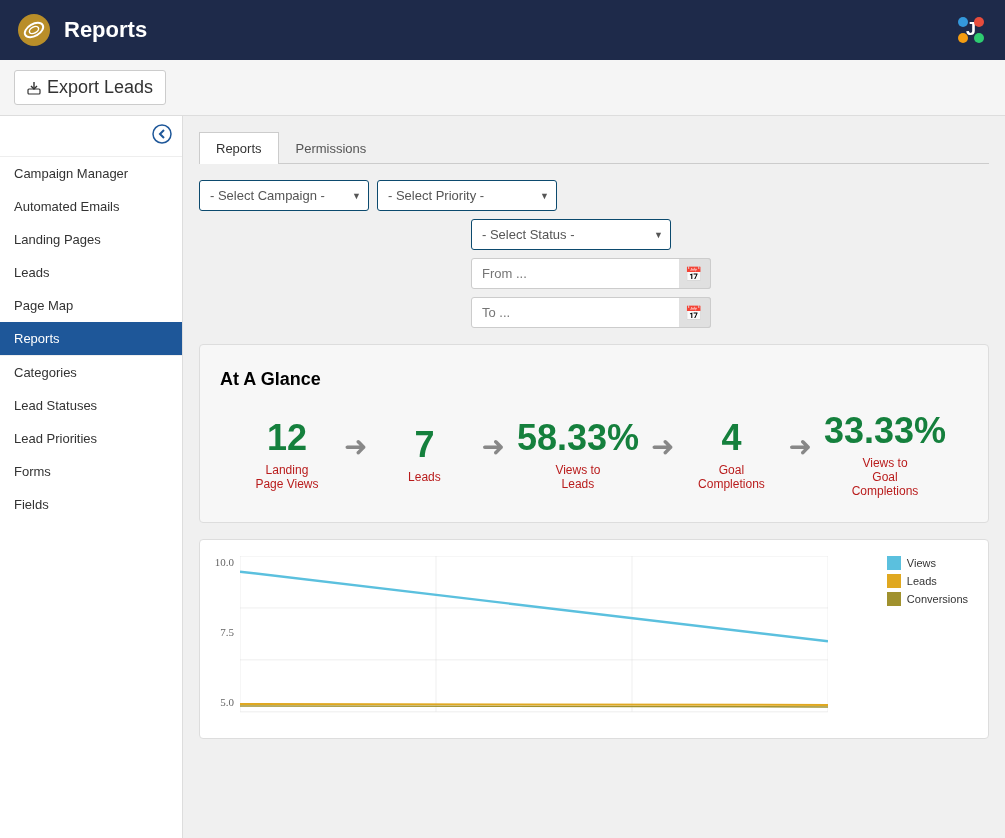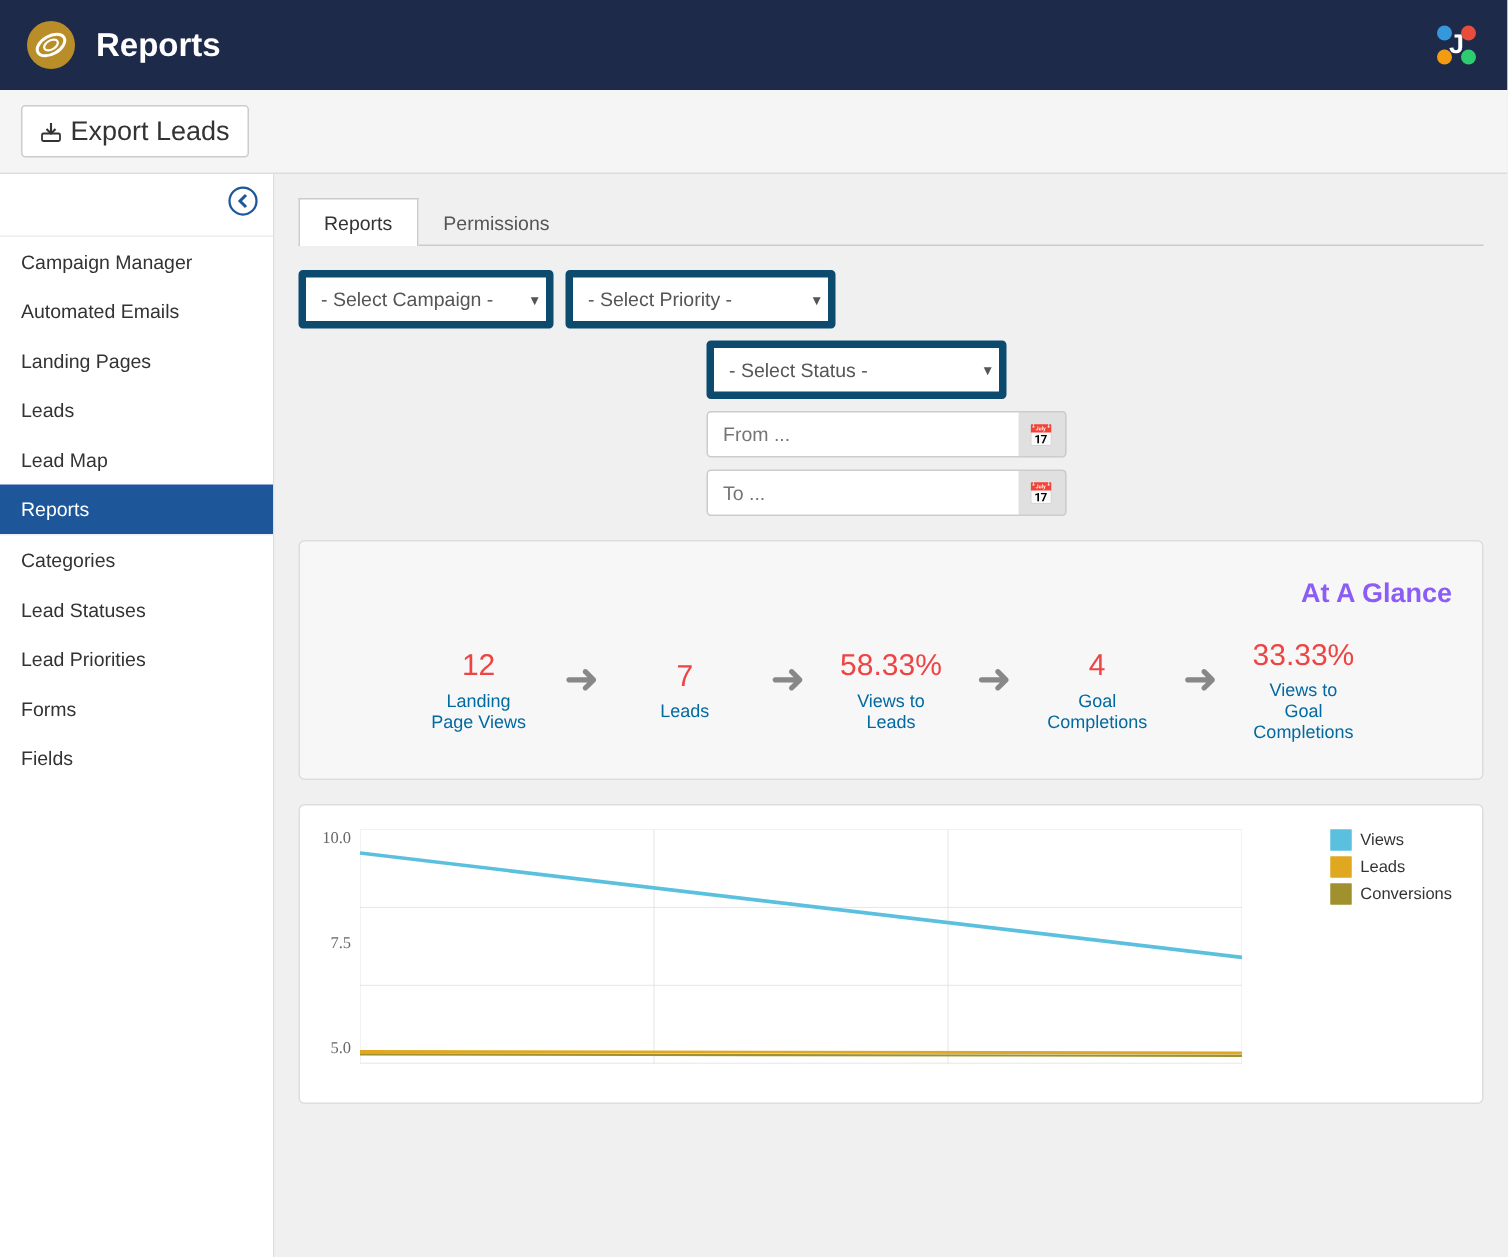--- a/index.html
+++ b/index.html
@@ -122,21 +122,21 @@
       position: absolute;
       right: 8px;
       top: 50%;
       transform: translateY(-50%);
       pointer-events: none;
     }
     .select-wrapper select {
       appearance: none;
       -webkit-appearance: none;
       background: white;
-      border: 5px solid #0c4a6e;
+      border: 1px solid #0c4a6e;
       border-radius: 3px;
       padding: 7px 28px 7px 10px;
       font-size: 13px;
       color: #555;
       cursor: pointer;
       min-width: 170px;
     }
     .date-input-wrapper {
       position: relative;
       display: inline-flex;
@@ -171,45 +171,45 @@
 
     
     .at-a-glance {
       background: #f7f7f7;
       border: 1px solid #ddd;
       border-radius: 4px;
       padding: 24px 20px;
       margin-bottom: 16px;
     }
     .at-a-glance-title {
-      text-align: right;
+      text-align: left;
       font-size: 18px;
       font-weight: bold;
-      color: #8b5cf6;
+      color: #000000;
       margin-bottom: 20px;
     }
     .glance-metrics {
       display: flex;
       align-items: center;
       justify-content: center;
       gap: 4px;
     }
     .metric {
       text-align: center;
       min-width: 90px;
     }
     .metric-value {
-      font-size: 20px;
-      font-weight: normal;
-      color: #ef4444;
+      font-size: 36px;
+      font-weight: bold;
+      color: #15803d;
       display: block;
     }
     .metric-label {
       font-size: 12px;
-      color: #0369a1;
+      color: #b91c1c;
       margin-top: 4px;
       display: block;
     }
     .arrow {
       font-size: 28px;
       color: #888;
       margin: 0 8px;
       display: flex;
       align-items: center;
       margin-bottom: 16px;
@@ -319,21 +319,21 @@
           <circle cx="10" cy="10" r="9" fill="none" stroke="#1e5799" stroke-width="1.5"></circle>
           <polyline points="12,6 8,10 12,14" fill="none" stroke="#1e5799" stroke-width="2"></polyline>
         </svg>
       </button>
     </div>
     <div id="sidebar-items-container">
         <div class="sidebar-item">Campaign Manager</div>
         <div class="sidebar-item">Automated Emails</div>
         <div class="sidebar-item">Landing Pages</div>
         <div class="sidebar-item">Leads</div>
-        <div class="sidebar-item">Lead Map</div>
+        <div class="sidebar-item">Page Map</div>
         <div class="sidebar-item active">Reports</div>
         <div class="sidebar-item" style="border-top: 1px solid rgb(238, 238, 238);">Categories</div>
         <div class="sidebar-item">Lead Statuses</div>
         <div class="sidebar-item">Lead Priorities</div>
         <div class="sidebar-item">Forms</div>
         <div class="sidebar-item">Fields</div>
       </div>
   </div>
 
   <div class="content">

